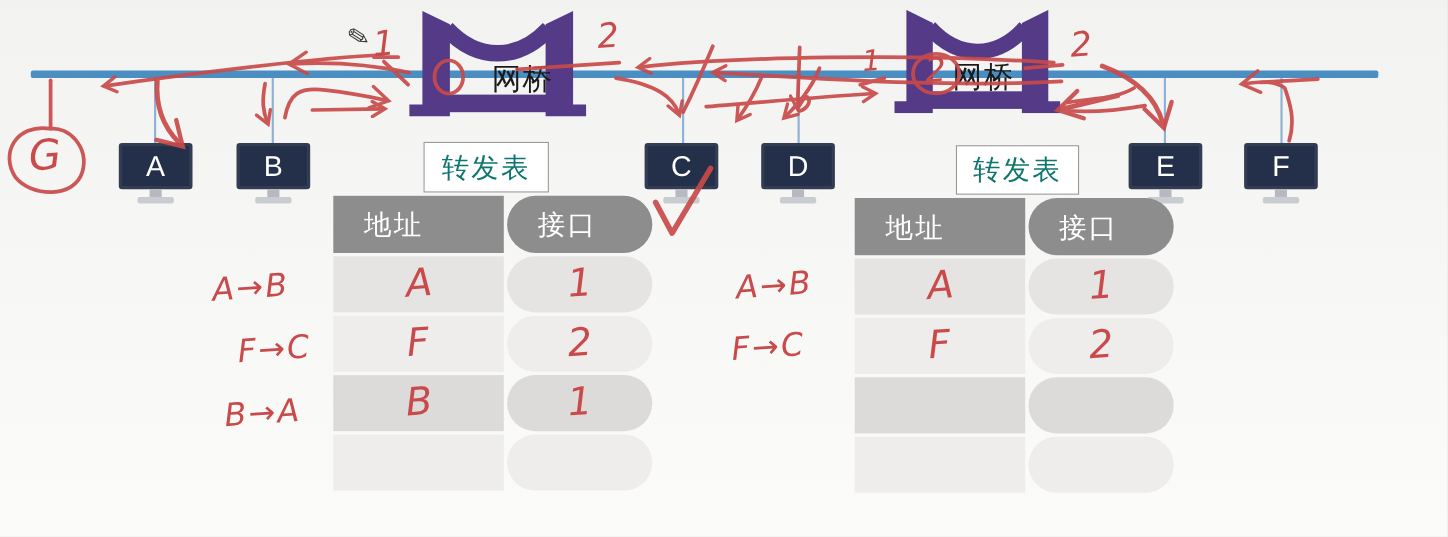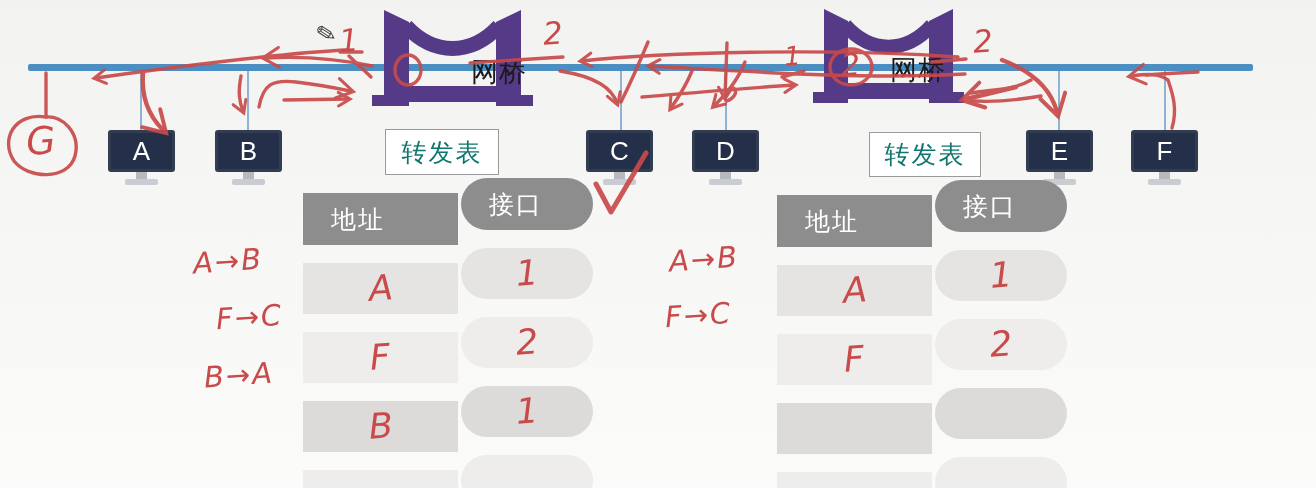--- a/index.html
+++ b/index.html
@@ -16,30 +16,30 @@
   .monitor{width:67px;height:56px;}
   .screen{
     position:absolute;left:0;top:0;width:61px;height:36px;
     background:#243049;border:3px solid #333d52;border-radius:3px;
     display:flex;align-items:center;justify-content:center;
     color:#fff;font-size:26px;font-weight:400;
   }
   .neck{position:absolute;left:28px;top:42px;width:11px;height:8px;background:#b6bac0;}
   .base{position:absolute;left:17px;top:49px;width:33px;height:6px;background:#c9ccd1;border-radius:2px;}
   
-  .bridge-label{color:#1a1a1a;font-size:27px;letter-spacing:1px;margin-left:24px;}
+  .bridge-label{color:#1a1a1a;font-size:27px;letter-spacing:1px;}
   .fwd-label{
     background:#fff;border:1px solid #9a9a9a;color:#0f766e;
     font-size:25px;letter-spacing:2px;display:flex;align-items:center;justify-content:center;
   }
   .table{width:290px;}
   .trow{display:flex;gap:3px;margin-bottom:3px;}
   .hcell{height:52px;background:#8d8d8d;color:#fff;font-size:25px;letter-spacing:2px;
          display:flex;align-items:center;padding-left:28px;box-sizing:border-box;}
-  .c1{width:168px;margin-top:15px;} .c2{width:143px;border-radius:26px;}
+  .c1{width:168px;} .c2{width:143px;border-radius:26px;}
   .dcell{height:51px;display:flex;align-items:center;justify-content:center;}
   .r1 .dcell{background:#e5e4e3;} .r2 .dcell{background:#eeedec;}
   .r3 .dcell{background:#dcdbda;} .r4 .dcell{background:#eeedec;}
   
   .hand{
     font-family:"DejaVu Sans",sans-serif;font-style:italic;color:#c94a4a;
     line-height:1;white-space:nowrap;transform:rotate(-4deg);
   }
   .cellhand{font-size:35px;}
   .route{font-size:29px;letter-spacing:2px;}

